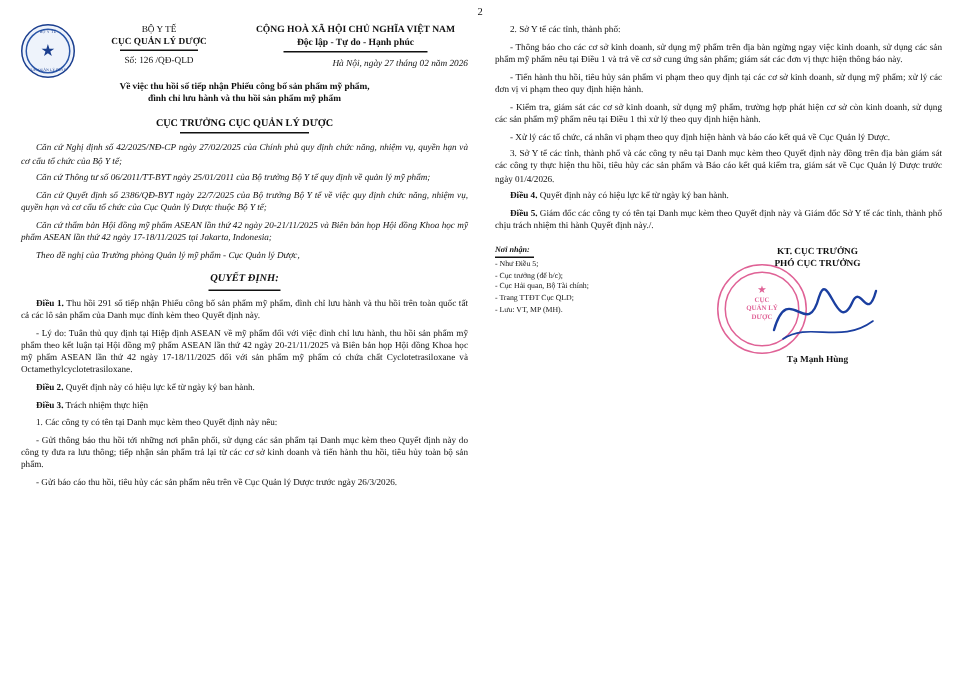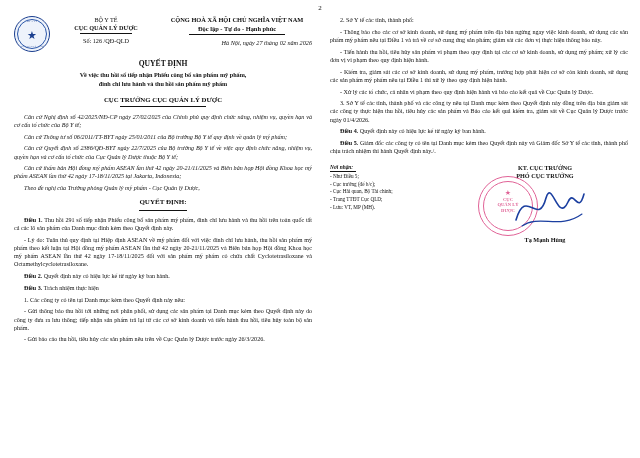--- a/index.html
+++ b/index.html
@@ -140,20 +140,21 @@
     margin: 1.5px auto 6px;
   }
   p { margin: 0 0 3.5px 0; }
   .ind { text-indent: 10px; }
   .it { font-style: italic; }
   .decide {
     text-align: center;
     font-weight: bold;
     font-size: 7px;
     margin: 6px 0 2px;
+    font-style: italic;
   }
   .decide-rule {
     width: 48px; height: 0;
     border-top: 0.8px solid #111;
     margin: 0 auto 5px;
   }
 
   
   .sig-wrap {
     display: flex;
@@ -243,21 +244,20 @@
         <div class="sonum">Số:  126  /QĐ-QLD</div>
       </div>
       <div class="hdr-right">
         <div class="b">CỘNG HOÀ XÃ HỘI CHỦ NGHĨA VIỆT NAM</div>
         <div class="b">Độc lập - Tự do - Hạnh phúc</div>
         <div class="u-mid"></div>
         <div class="datum">Hà Nội, ngày  27  tháng  02  năm 2026</div>
       </div>
     </div>
 
-    <div class="title">QUYẾT ĐỊNH</div>
     <div class="subtitle" style="white-space:pre-line">Về việc thu hồi số tiếp nhận Phiếu công bố sản phẩm mỹ phẩm,
 đình chỉ lưu hành và thu hồi sản phẩm mỹ phẩm</div>
 
     <div class="org">CỤC TRƯỞNG CỤC QUẢN LÝ DƯỢC</div>
     <div class="org-rule"></div>
 
     <p class="ind it">Căn cứ Nghị định số 42/2025/NĐ-CP ngày 27/02/2025 của Chính phủ quy định chức năng, nhiệm vụ, quyền hạn và cơ cấu tổ chức của Bộ Y tế;</p>
     <p class="ind it">Căn cứ Thông tư số 06/2011/TT-BYT ngày 25/01/2011 của Bộ trưởng Bộ Y tế quy định về quản lý mỹ phẩm;</p>
     <p class="ind it">Căn cứ Quyết định số 2386/QĐ-BYT ngày 22/7/2025 của Bộ trưởng Bộ Y tế về việc quy định chức năng, nhiệm vụ, quyền hạn và cơ cấu tổ chức của Cục Quản lý Dược thuộc Bộ Y tế;</p>
     <p class="ind it">Căn cứ thẩm bản Hội đồng mỹ phẩm ASEAN lần thứ 42 ngày 20-21/11/2025 và Biên bản họp Hội đồng Khoa học mỹ phẩm ASEAN lần thứ 42 ngày 17-18/11/2025 tại Jakarta, Indonesia;</p>

